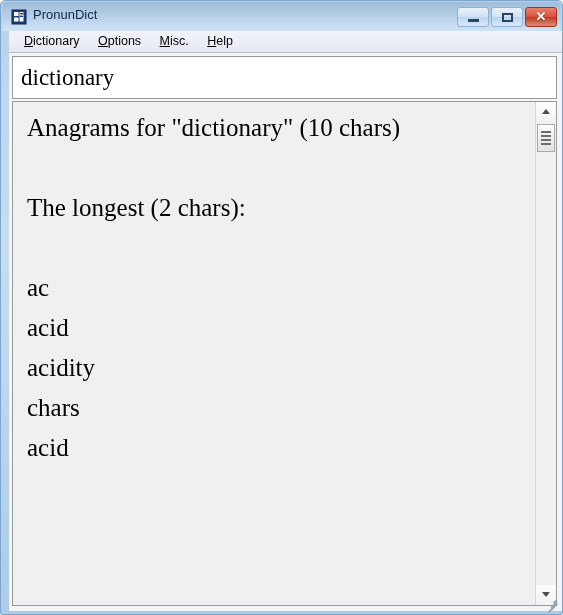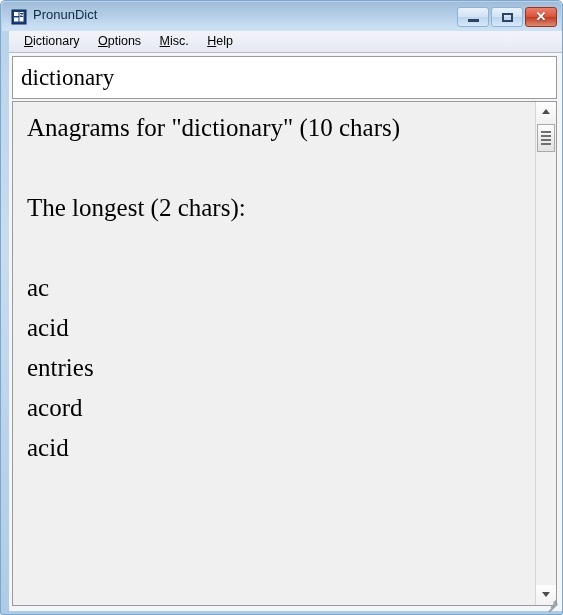--- a/index.html
+++ b/index.html
@@ -305,22 +305,22 @@
 
     <div id="results-pane">
 
       <div id="results-text">
         <div class="res-line">Anagrams for "dictionary" (10 chars)</div>
         <div class="res-blank"></div>
         <div class="res-line">The longest (2 chars):</div>
         <div class="res-blank"></div>
         <div class="res-line">ac</div>
         <div class="res-line">acid</div>
-        <div class="res-line">entries</div>
-        <div class="res-line">acord</div>
+        <div class="res-line">acidity</div>
+        <div class="res-line">chars</div>
         <div class="res-line">acid</div>
       </div>
 
       <div id="vscroll">
         <div class="sb-arrow" id="sb-up">
           <span class="tri tri-up"></span>
         </div>
         <div id="sb-thumb">
           <span class="grip" style="top:6px"></span>
           <span class="grip" style="top:10px"></span>

